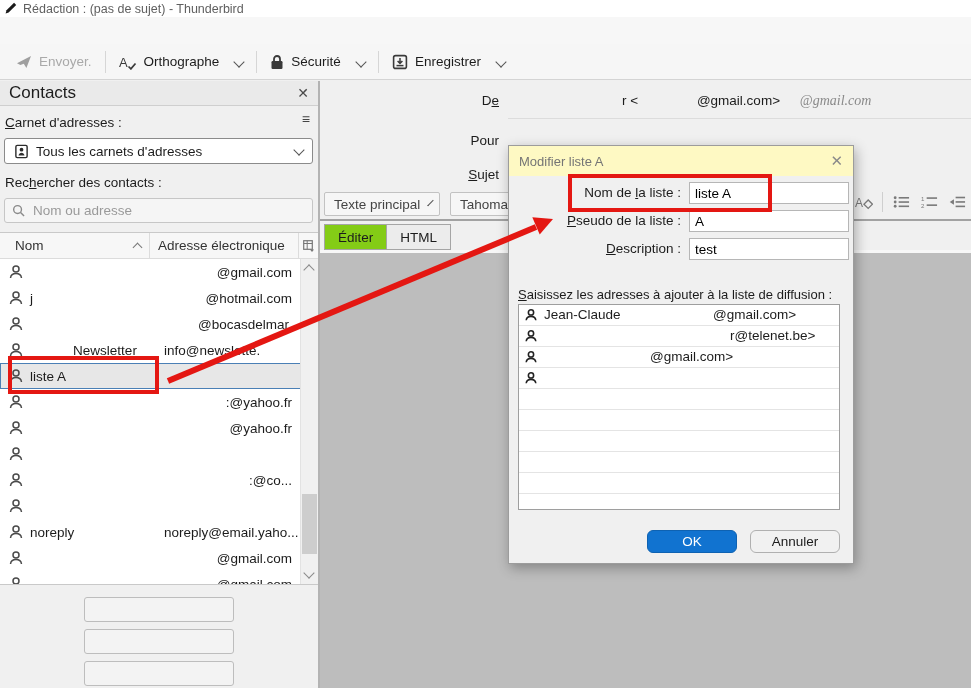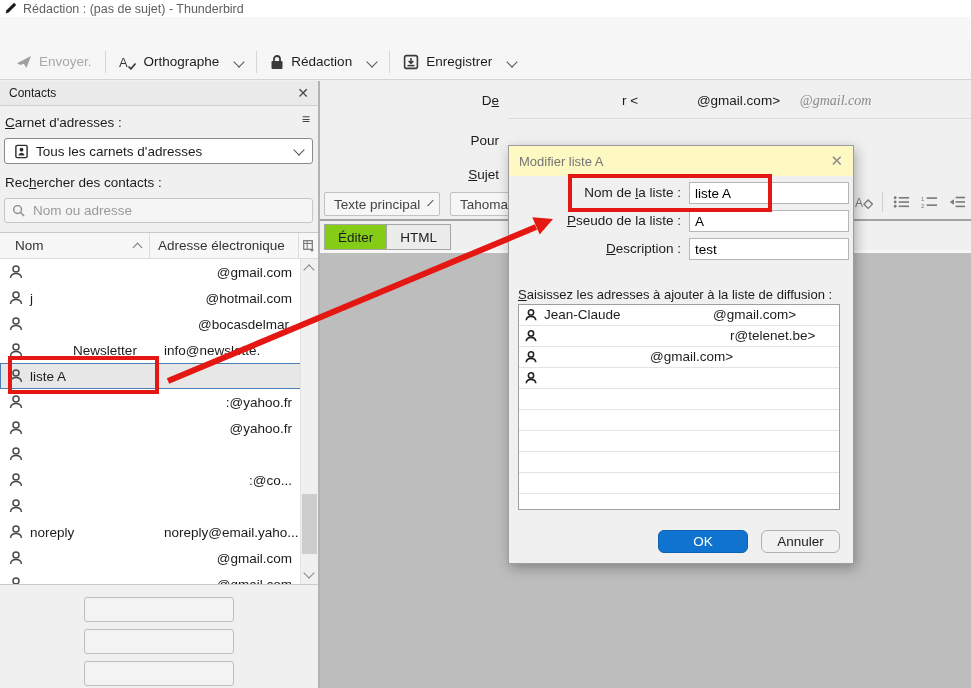--- a/index.html
+++ b/index.html
@@ -26,21 +26,21 @@
   .tb-sep{width:1px;height:22px;background:#d6d6d6;margin:0 5px;}
   .chev{width:7px;height:7px;border-right:1.6px solid #555;border-bottom:1.6px solid #555;
         transform:rotate(45deg);display:inline-block;margin-top:-3px;}
   .tb-caret{padding:6px 8px;}
 
   
   .sidebar{position:absolute;left:0;top:81px;width:320px;height:607px;background:#f0f0f0;
            border-right:2px solid #b3b3b3;box-sizing:border-box;}
   .sb-header{position:absolute;top:0;left:0;right:0;height:25px;background:#eaeaea;
              border-bottom:1px solid #cfcfcf;display:flex;align-items:center;padding:0 9px;box-sizing:border-box;}
-  .sb-header .t{flex:1;font-size:12px;}
+  .sb-header .t{flex:1;font-size:17px;}
   .x-btn{color:#4a4a4a;font-size:14px;line-height:14px;cursor:default;}
   .sb-label{position:absolute;left:5px;white-space:nowrap;}
   .lbl1{top:34px;} .lbl2{top:94px;}
   .burger{position:absolute;right:8px;top:30px;color:#444;font-size:14px;}
   .sb-select{position:absolute;left:4px;right:5px;top:57px;height:26px;background:#fff;
              border:1px solid #8b8b8b;border-radius:3px;display:flex;align-items:center;
              padding:0 9px;gap:7px;box-sizing:border-box;}
   .sb-select .v{flex:1;white-space:nowrap;overflow:hidden;}
   .sb-search{position:absolute;left:4px;right:5px;top:117px;height:25px;background:#f5f5f5;
              border:1px solid #c6c6c6;border-radius:3px;display:flex;align-items:center;
@@ -121,21 +121,21 @@
   .m-row{position:relative;height:21px;border-bottom:1px solid #e4e4e4;box-sizing:border-box;padding-left:46px;}
   .m-icon{position:absolute;left:5px;top:3px;width:14px;height:14px;}
   .m-name{position:absolute;left:25px;top:2px;white-space:nowrap;}
   .m-email{position:absolute;top:2px;white-space:nowrap;}
   .m-list .m-row:nth-of-type(1) .m-email{left:194px;}
   .m-list .m-row:nth-of-type(2) .m-email{left:211px;}
   .m-list .m-row:nth-of-type(3) .m-email{left:131px;}
   .dlg-btns{position:absolute;left:0;right:13px;top:384px;display:flex;justify-content:flex-end;gap:13px;}
   .btn{height:23px;border-radius:6px;font:inherit;padding:0 10px;}
   .btn-ok{width:90px;background:#1173d0;border:1px solid #0e62b2;color:#fff;}
-  .btn-cancel{width:79px;background:#f1f1f1;border:1px solid #b0b0b0;color:#1c1c1c;}
+  .btn-cancel{width:90px;background:#f1f1f1;border:1px solid #b0b0b0;color:#1c1c1c;}
 
   
   .red-box{position:absolute;border:4px solid #e41712;box-sizing:border-box;pointer-events:none;}
   .rb1{left:8px;top:356px;width:151px;height:38px;z-index:4;}
   .rb2{left:568px;top:174px;width:204px;height:38px;z-index:7;}
   .annot-arrow{position:absolute;left:0;top:0;z-index:6;pointer-events:none;}
 </style>
 </head>
 <body>
 
@@ -175,21 +175,21 @@
         </svg>
       <span>Orthographe</span>
     </div>
     <div class="tb-caret"><span class="chev"></span></div>
     <div class="tb-sep"></div>
     <div class="tb-btn">
       <svg width="14" height="16" viewBox="0 0 14 16">
           <rect x="1.5" y="7" width="11" height="8" rx="1.2" fill="#3a3a3a"></rect>
           <path d="M4 7.2V5a3 3 0 0 1 6 0v2.2" fill="none" stroke="#3a3a3a" stroke-width="1.8"></path>
         </svg>
-      <span>Rédaction</span>
+      <span>Sécurité</span>
     </div>
     <div class="tb-caret"><span class="chev"></span></div>
     <div class="tb-sep"></div>
     <div class="tb-btn">
       <svg width="16" height="16" viewBox="0 0 16 16">
           <rect x="1.6" y="1.6" width="12.8" height="12.8" rx="2" fill="none" stroke="#3a3a3a" stroke-width="1.6"></rect>
           <path d="M8 4v5M5.6 7L8 9.4 10.4 7" stroke="#3a3a3a" stroke-width="1.5" fill="none"></path>
           <path d="M4.5 11.6h7" stroke="#3a3a3a" stroke-width="1.5"></path>
         </svg>
       <span>Enregistrer</span>

